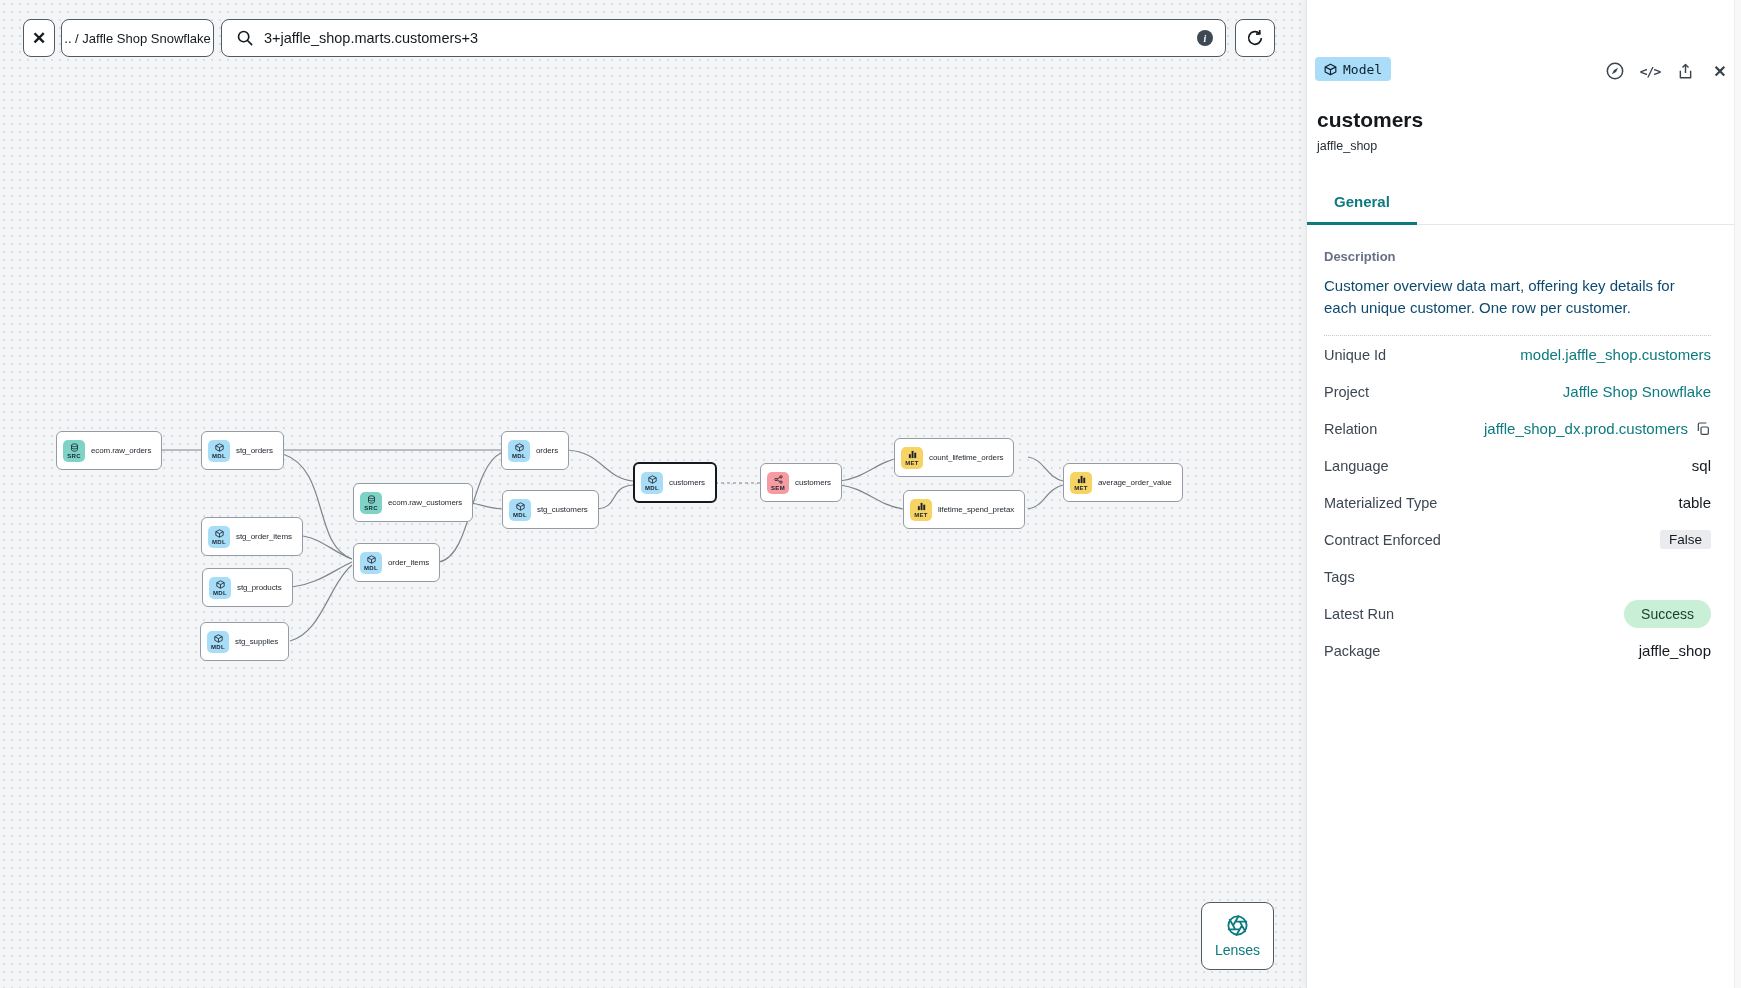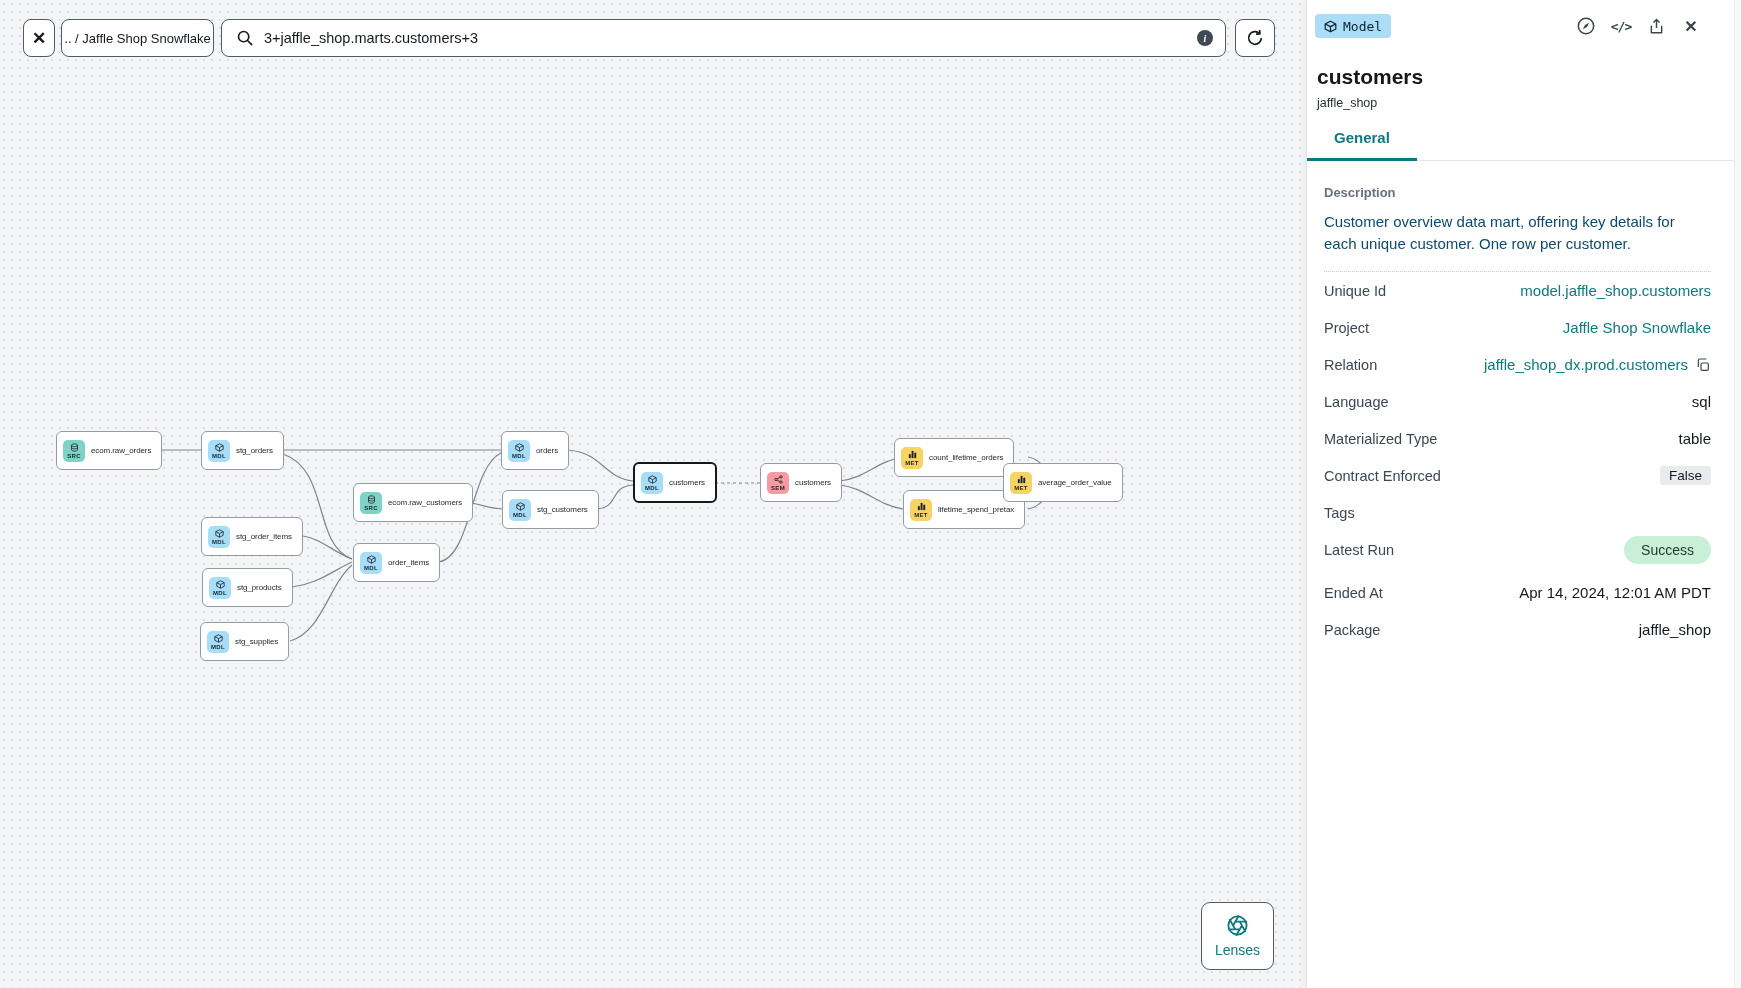--- a/index.html
+++ b/index.html
@@ -49,35 +49,35 @@
   .k-src .chip { background:#7ed3c6; }
   .k-mdl .chip { background:#a8ddf8; }
   .k-sem .chip { background:#f59ba1; }
   .k-met .chip { background:#f7d364; }
 
   
   .panel { position:absolute; left:1306px; top:0; width:435px; height:988px; background:#fff;
     border-left:1px solid #e2e4e8; box-shadow:-3px 0 8px rgba(0,0,0,0.04); }
   .panel .scrolltrack { position:absolute; right:0; top:0; width:7px; height:100%;
     background:#f8f8f9; border-left:1px solid #ececef; }
-  .phead { display:flex; align-items:center; justify-content:space-between;
-    padding:14px 40px 0 8px; }
+  .phead { display:flex; align-items:flex-end; justify-content:space-between;
+    padding:14px 11px 0 8px;margin-top:43px; }
   .model-badge { background:#abdcf8; border-radius:4px; height:24px; padding:0 9px;
     display:flex; align-items:center; gap:6px; color:#0d2030;
     font-family:"DejaVu Sans Mono", monospace; font-size:13px; }
   .picons { display:flex; align-items:center; gap:15px; color:#3a444d; }
   .picons .pic { width:20px; height:20px; display:flex; align-items:center;
     justify-content:center; cursor:pointer; font-weight:700; }
   .picons .code-glyph { font-size:13px; font-family:"DejaVu Sans Mono", monospace; letter-spacing:-1px; }
   .picons .x-glyph { font-size:16px; }
 
   .ptitle { margin:27px 0 0 10px; font-size:21px; font-weight:700; color:#15191d; }
   .psub { margin:7px 0 0 10px; font-size:12.5px; color:#272e35; }
 
-  .tabbar { margin-top:19px; border-bottom:1px solid #e4e6ea; }
+  .tabbar { margin-top:40px; border-bottom:1px solid #e4e6ea; }
   .tab { display:inline-block; padding:0 27px 12px 27px; color:#0c7a7f; font-size:15px;
     font-weight:700; border-bottom:3px solid #0c7a7f; margin-bottom:-1px; cursor:pointer; }
 
   .pbody { padding:24px 30px 0 17px; }
   .dlabel { font-size:13px; font-weight:700; color:#667085; }
   .dtext { margin-top:11px; font-size:15px; color:#0c4a6e; line-height:22px; max-width:365px; }
   .dotted { margin-top:16px; border-top:1px dotted #c5c8ce; }
 
   .frow { display:flex; justify-content:space-between; align-items:center; height:37px; }
   .frow:first-of-type { margin-top:10px; }
@@ -271,21 +271,21 @@
   </div>
   <div class="gnode k-met" style="left:903px;top:490px">
     <span class="chip">
         <svg viewBox="0 0 10 10">
           <use href="#sym-bars"></use>
         </svg>
         <b>MET</b>
       </span>
     <span class="nlabel">lifetime_spend_pretax</span>
   </div>
-  <div class="gnode k-met" style="left:1003px;top:463px">
+  <div class="gnode k-met" style="left:1063px;top:463px">
     <span class="chip">
         <svg viewBox="0 0 10 10">
           <use href="#sym-bars"></use>
         </svg>
         <b>MET</b>
       </span>
     <span class="nlabel">average_order_value</span>
   </div>
 
   <div class="tbtn btn-close-canvas">
@@ -391,22 +391,18 @@
       <span class="badge-gray">False</span>
     </div>
     <div class="frow">
       <span class="flabel">Tags</span>
       <span class="fval"></span>
     </div>
     <div class="frow">
       <span class="flabel">Latest Run</span>
       <span class="pill-success">Success</span>
     </div>
-    <div class="frow gap-before">
-      <span class="flabel">Ended At</span>
-      <span class="fval">Apr 14, 2024, 12:01 AM PDT</span>
-    </div>
     <div class="frow">
       <span class="flabel">Package</span>
       <span class="fval">jaffle_shop</span>
     </div>
   </div>
 </div>
 
 </body></html>

